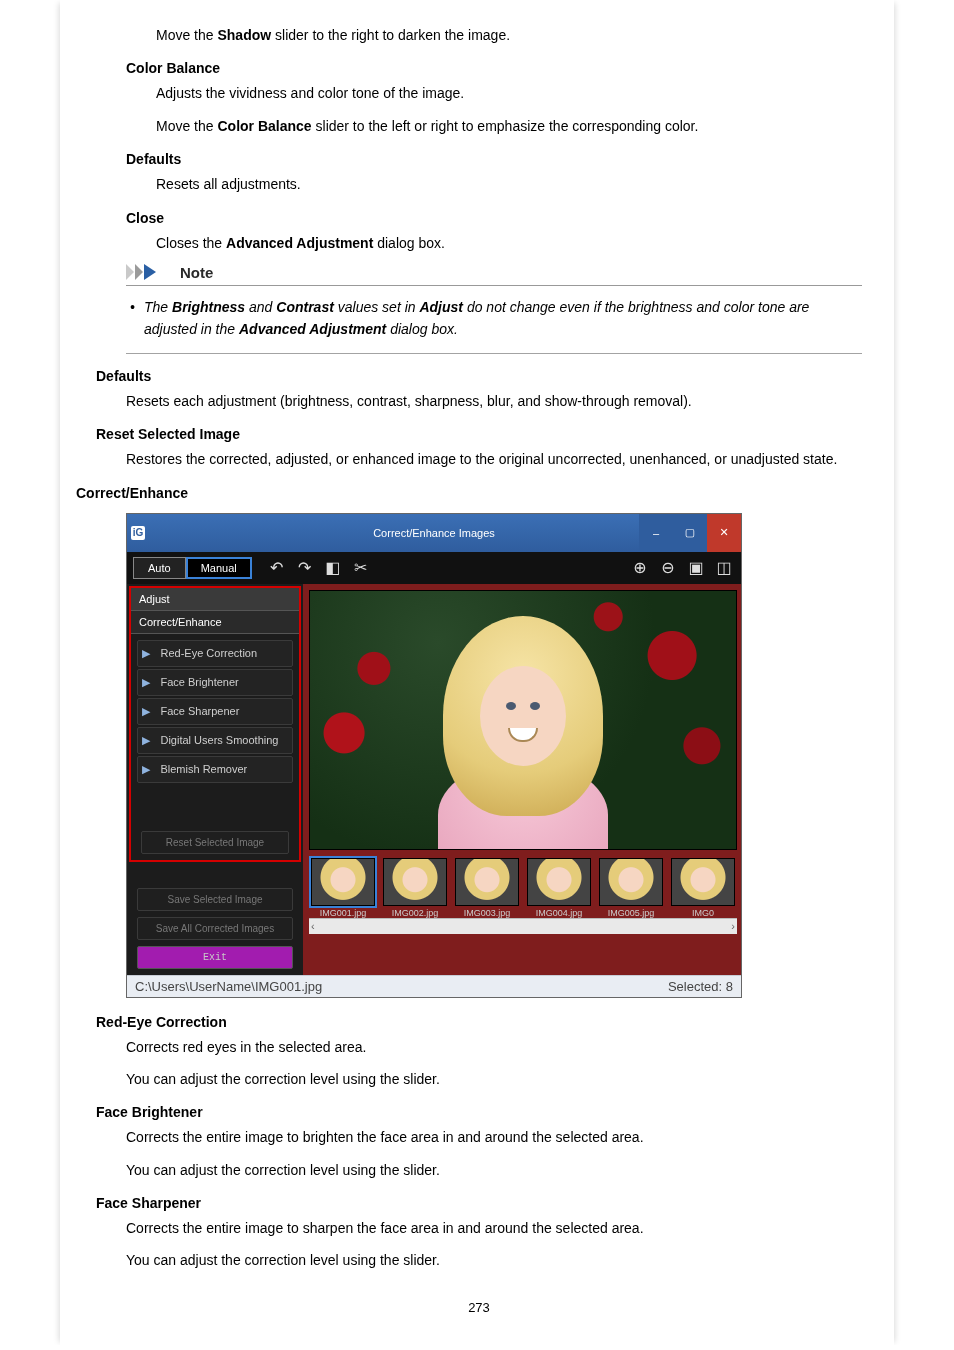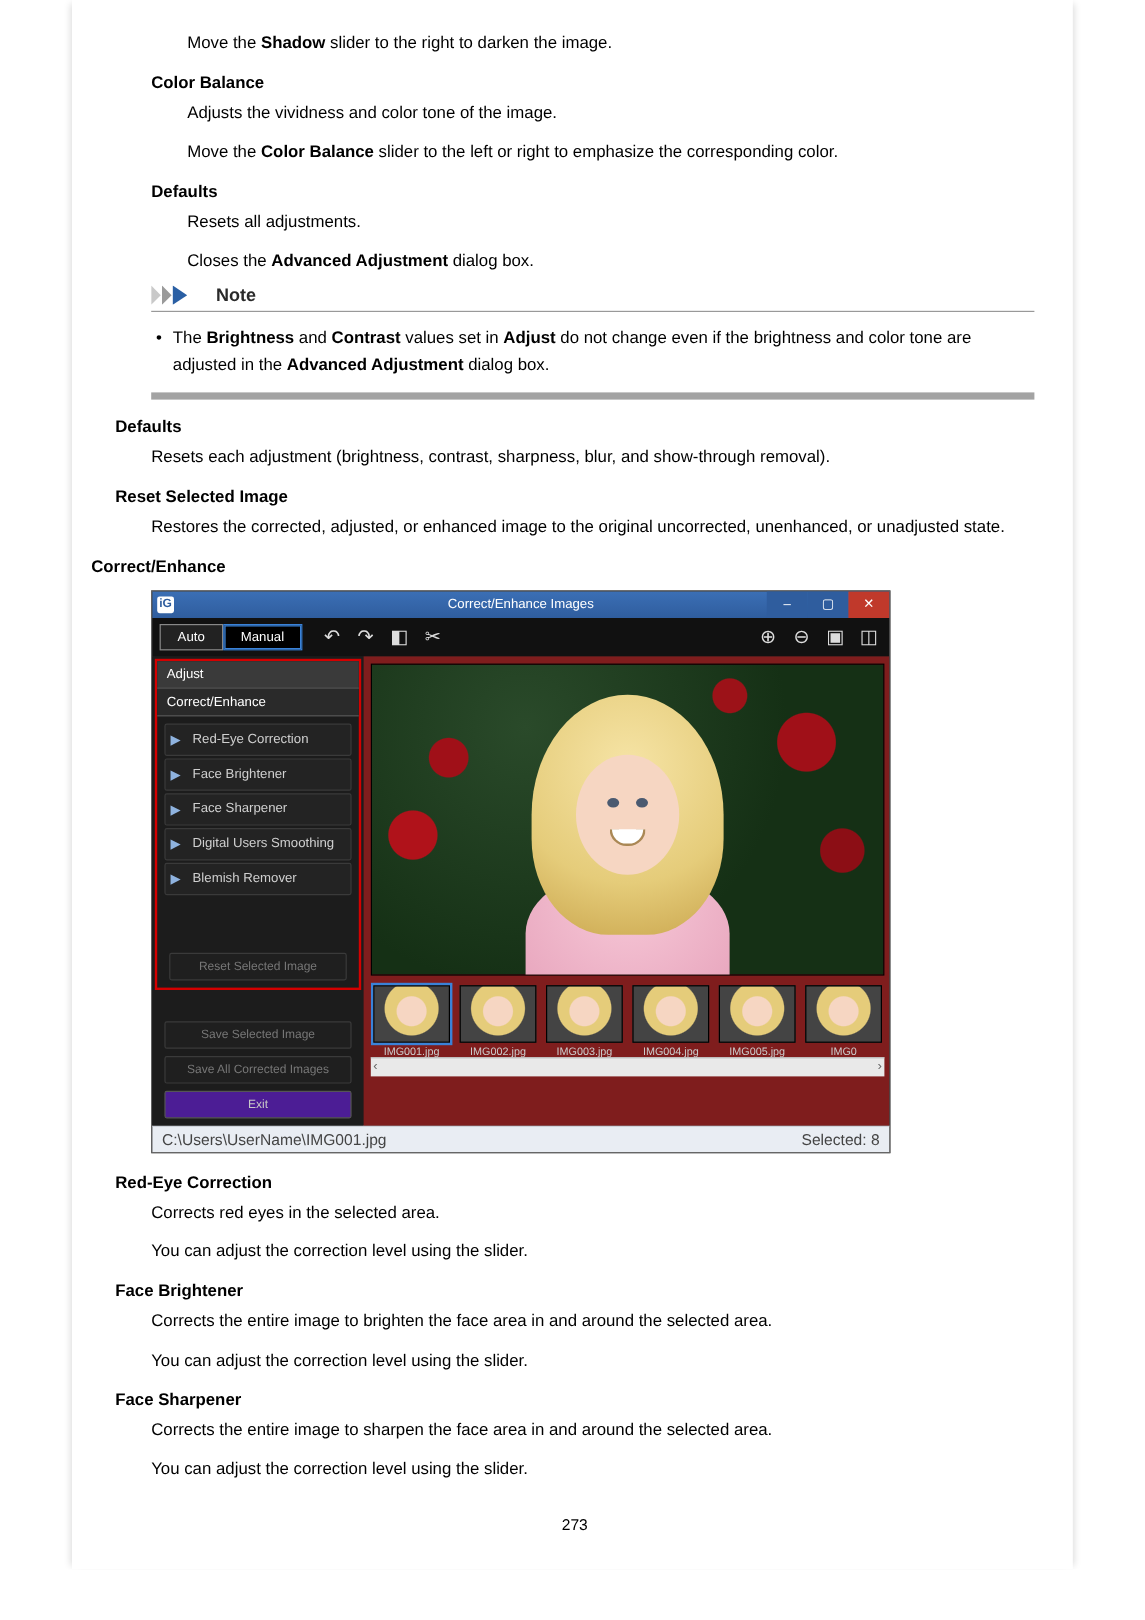--- a/index.html
+++ b/index.html
@@ -30,22 +30,23 @@
     padding-bottom: 4px;
     margin-left: 0px;
   }
   .note-arrows svg { display:block; }
   .note-title { font-weight: bold; font-size: 15px; color:#2a2a2a; }
   .note-body {
     margin-top: 10px;
     padding-left: 18px;
     position: relative;
     line-height: 1.6;
-    border-bottom: 6px solid #a3a3a3;
+    border-bottom: 1px solid #a3a3a3;
     padding-bottom: 12px;
+    font-style: italic;
   }
   .note-body::before {
     content: "•";
     position: absolute;
     left: 4px;
     top: 0;
   }
 
   
   .app-window {
@@ -54,21 +55,21 @@
     border: 1px solid #666;
     font-family: "Segoe UI", Tahoma, sans-serif;
     font-size: 11px;
     background:#222;
   }
   .titlebar {
     background: linear-gradient(#3b6fb5,#2f5d9e);
     color:#fff;
     display:flex;
     align-items:center;
-    height:22px;
+    height:38px;
     position:relative;
   }
   .titlebar .appicon {
     width:14px;height:14px;margin-left:4px;
     background:#fff;border-radius:2px;
     display:flex;align-items:center;justify-content:center;
     color:#2f5d9e;font-weight:bold;font-size:10px;
   }
   .titlebar .title { position:absolute; left:50%; transform:translateX(-50%); font-size:11px; }
   .winbtns { margin-left:auto; display:flex; height:100%; }
@@ -113,21 +114,21 @@
     padding:6px 4px;margin:2px 6px;
     border:1px solid #3a3a3a;border-radius:2px;
     background:#232323;
   }
   .corritem .play { color:#8fb3df; font-size:11px; }
   .sidebtn {
     display:block;color:#777;font-size:10px;text-align:center;
     border:1px solid #3a3a3a;margin:6px 10px;padding:5px 0;border-radius:2px;
     background:#1f1f1f;
   }
-  .sidebtn.light { color:#c8c8c8; border-color:#555; background:#4c1d95; }
+  .sidebtn.light { color:#c8c8c8; border-color:#555; background:#a21caf;font-family:Liberation Mono, monospace; }
 
   .mainpane { flex:1; background:#7f1d1d; padding:6px 4px 0 6px; display:flex; flex-direction:column; }
   .preview {
     flex:0 0 260px;
     background: radial-gradient(circle at 30% 20%, #2a4a2a 0%, #153015 60%);
     position:relative;border:1px solid #000;
     overflow:hidden;
   }
   .flowers {
     position:absolute;inset:0;
@@ -194,20 +195,21 @@
 
   <p class="dd indent-2">Move the <b>Shadow</b> slider to the right to darken the image.</p>
 
   <p class="dt indent-1">Color Balance</p>
   <p class="dd indent-2">Adjusts the vividness and color tone of the image.</p>
   <p class="dd indent-2">Move the <b>Color Balance</b> slider to the left or right to emphasize the corresponding color.</p>
 
   <p class="dt indent-1">Defaults</p>
   <p class="dd indent-2">Resets all adjustments.</p>
 
+  <p class="dt indent-1">Close</p>
   <p class="dd indent-2">Closes the <b>Advanced Adjustment</b> dialog box.</p>
 
   <div class="indent-1">
     <div class="note-head">
       <span class="note-arrows">
         <svg width="46" height="16" viewBox="0 0 46 16">
           <polygon points="0,0 8,8 0,16" fill="#c9c9c9"></polygon>
           <polygon points="9,0 17,8 9,16" fill="#9a9a9a"></polygon>
           <polygon points="18,0 30,8 18,16" fill="#2a5fa4"></polygon>
         </svg>

